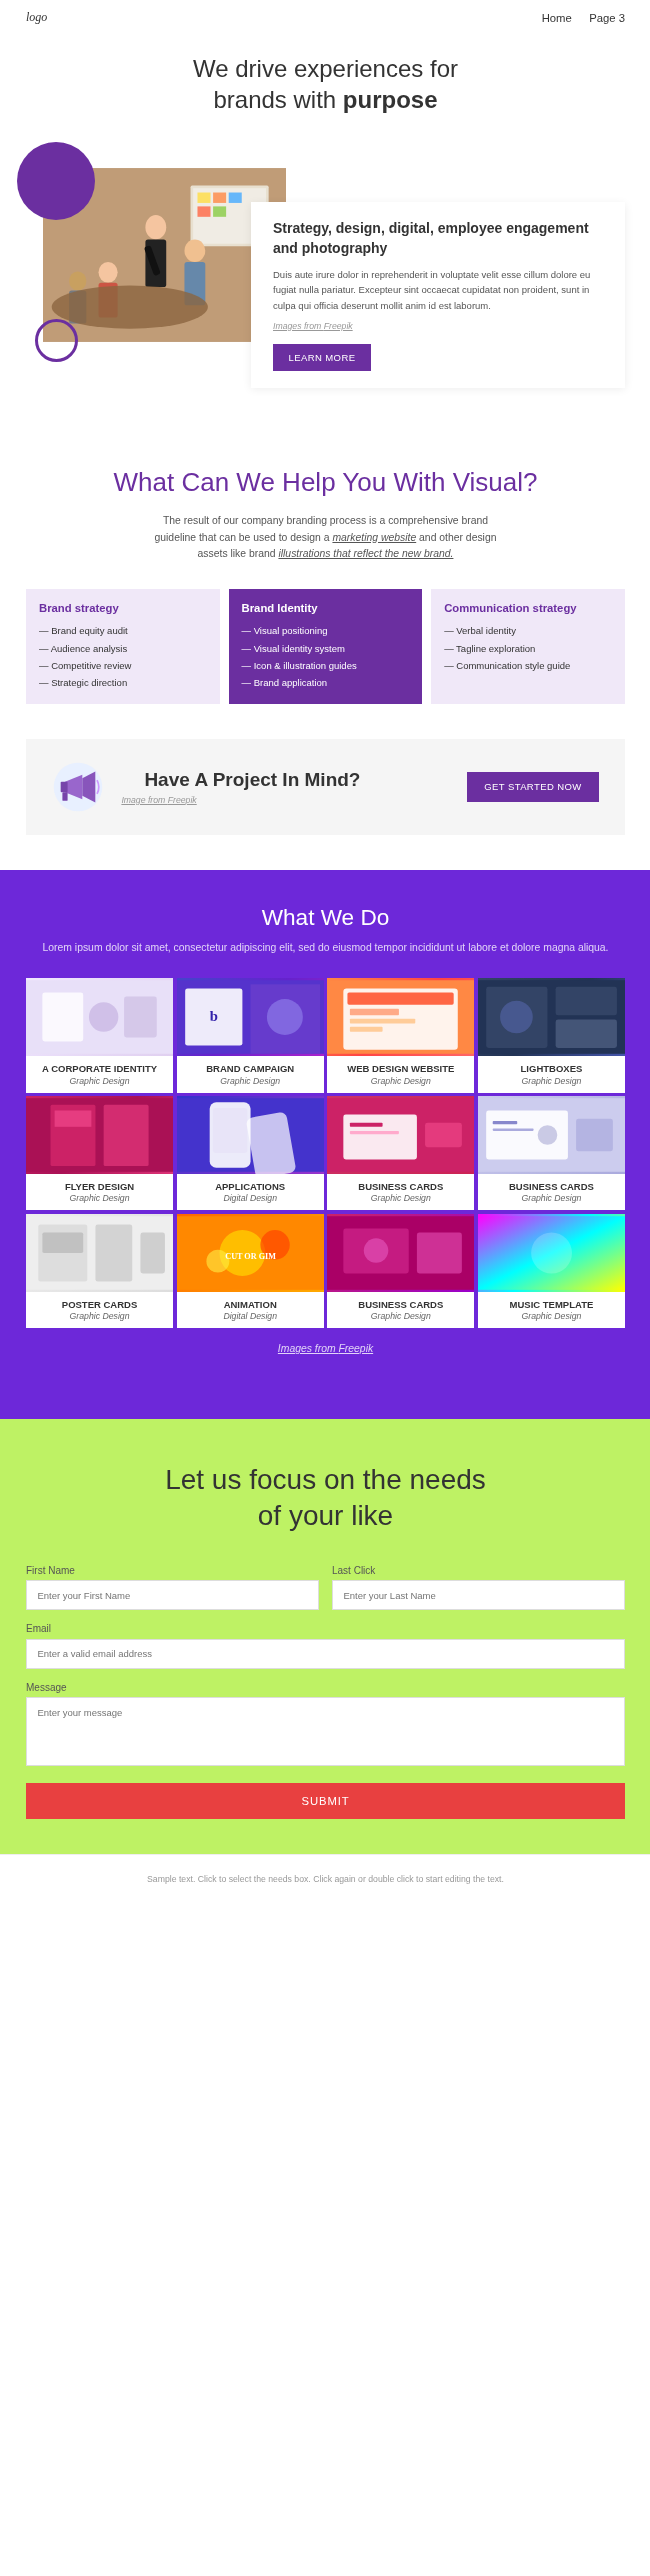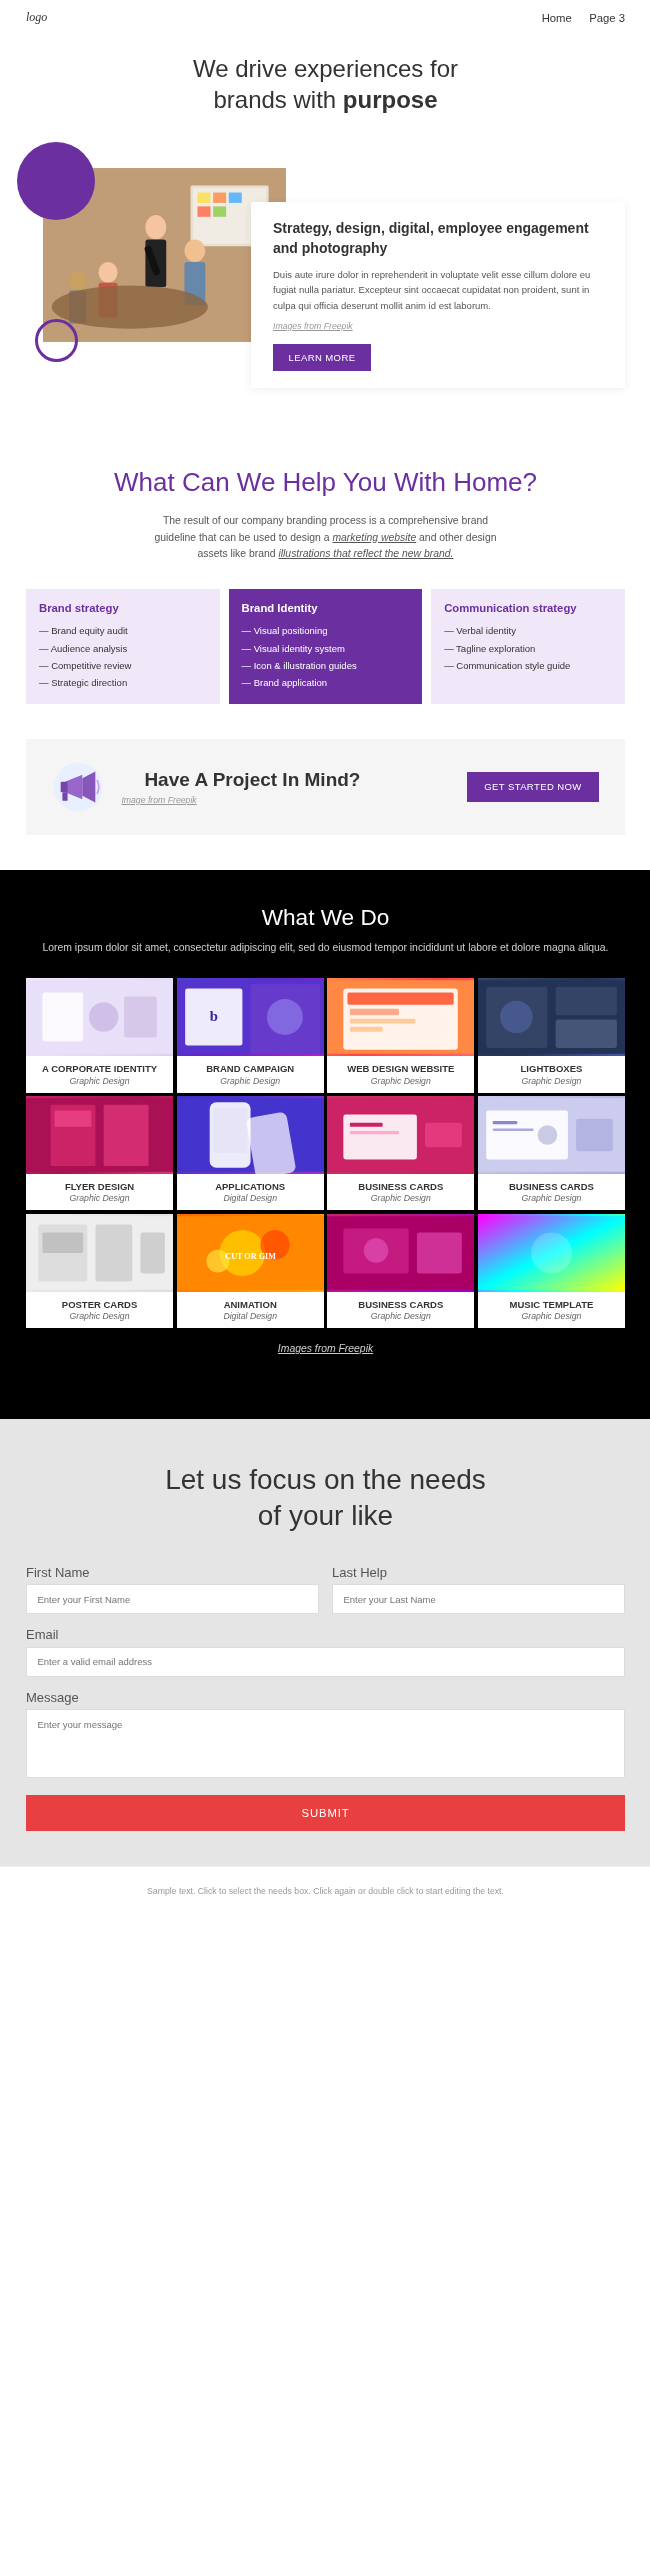--- a/index.html
+++ b/index.html
@@ -49,39 +49,39 @@
     
     .project-banner { background: #f5f5f5; margin: 0 26px; padding: 22px 26px; display: flex; align-items: center; justify-content: space-between; margin-bottom: 35px; }
     .project-banner-left { display: flex; align-items: center; gap: 17.4px; }
     .megaphone-icon { width: 52px; height: 52px; }
     .project-banner h3 { font-size: 19px; font-family: Arial, sans-serif; font-weight: 600; margin-left: 23px; }
     .project-banner .img-credit { font-size: 8.7px; color: #999; font-style: italic; margin-top: 3.5px; font-family: Arial, sans-serif; }
     .project-banner .img-credit span { text-decoration: underline; }
     .btn-started { background: #6b2fa0; color: #fff; border: none; padding: 9.5px 17.4px; font-size: 9.5px; cursor: pointer; font-family: Arial, sans-serif; letter-spacing: 0.4px; white-space: nowrap; }
 
     
-    .what-we-do { background: #000000; padding: 35px 26px 26px; }
+    .what-we-do { background: #6d28d9; padding: 35px 26px 26px; }
     .what-we-do h2 { text-align: center; color: #fff; font-size: 22.6px; font-family: Arial, sans-serif; font-weight: 400; margin-bottom: 8.7px; }
     .what-we-do p { text-align: center; color: rgba(255,255,255,0.8); font-size: 10.4px; font-family: Arial, sans-serif; line-height: 1.6; margin-bottom: 22px; }
     .portfolio-grid { display: grid; grid-template-columns: repeat(4, 1fr); gap: 3.5px; }
     .portfolio-item { background: #fff; text-align: center; }
     .portfolio-img { height: 78px; overflow: hidden; }
     .portfolio-img .color-block { width: 100%; height: 100%; }
     .portfolio-info { padding: 7px 16px; }
     .portfolio-info .title { font-size: 9.5px; font-weight: 700; font-family: Arial, sans-serif; color: #333; text-transform: uppercase; line-height: 1.3; }
     .portfolio-info .cat { font-size: 8.7px; color: #666; font-style: italic; font-family: Arial, sans-serif; }
     .img-credit-bottom { text-align: center; padding: 13px; color: rgba(255,255,255,0.7); font-size: 8.7px; font-style: italic; font-family: Arial, sans-serif; }
     .img-credit-bottom span { text-decoration: underline; }
 
     
-    .contact-section { padding: 43px 26px 35px; background: #e5e5e5; }
+    .contact-section { padding: 43px 26px 35px; background: #bef264; }
     .contact-section h2 { text-align: center; font-size: 28px; font-family: Arial, sans-serif; font-weight: 400; color: #333; margin-bottom: 30px; line-height: 1.3; }
     .form-row { display: flex; gap: 13px; margin-bottom: 13px; }
     .form-group { flex: 1; }
-    .form-group label { display: block; font-size: 13px; font-family: Arial, sans-serif; color: #555; margin-bottom: 4.3px; }
+    .form-group label { display: block; font-size: 10px; font-family: Arial, sans-serif; color: #555; margin-bottom: 4.3px; }
     .form-group input, .form-group textarea { width: 100%; border: 0.9px solid #ddd; padding: 8.7px 10.4px; font-size: 9.5px; font-family: Arial, sans-serif; color: #999; outline: none; }
     .form-group textarea { height: 69px; resize: none; }
     .btn-submit { display: block; width: 100%; background: #e84040; color: #fff; border: none; padding: 12px; font-size: 11.3px; letter-spacing: 0.9px; cursor: pointer; font-family: Arial, sans-serif; margin-top: 13px; }
 
     
     .footer-note { text-align: center; padding: 17.4px; font-size: 8.7px; color: #999; font-family: Arial, sans-serif; line-height: 1.6; border-top: 0.9px solid #eee; }
 
     
     .img-corporate { background: linear-gradient(135deg, #f0e8ff 0%, #e0d0f0 100%); }
     .img-brand-campaign { background: linear-gradient(135deg, #4444cc 0%, #6622cc 50%, #aa22cc 100%); }
@@ -155,21 +155,21 @@
       <p class="img-credit">
         <span>Images from </span><span style="text-decoration:underline;">Freepik</span>
       </p>
       <button class="btn-learn">LEARN MORE</button>
     </div>
   </div>
 </section>
 
 <section class="help-section">
   <h2>
-    <span>What Can We Help You With Home?</span>
+    <span>What Can We Help You With Visual?</span>
   </h2>
   <p class="sub">
     The result of our company branding process is a comprehensive brand guideline that can be used to design a <em>marketing website</em> and other design assets like brand <em>illustrations that reflect the new brand.</em>
   </p>
   <div class="help-cards">
     <div class="help-card">
       <h3>Brand strategy</h3>
       <ul>
         <li>Brand equity audit</li>
         <li>Audience analysis</li>
@@ -457,21 +457,21 @@
     <span>Let us focus on the needs</span><br>
     <span>of your like</span>
   </h2>
   <form>
     <div class="form-row">
       <div class="form-group">
         <label>First Name</label>
         <input type="text" placeholder="Enter your First Name" style="">
       </div>
       <div class="form-group">
-        <label>Last Help</label>
+        <label>Last Click</label>
         <input type="text" placeholder="Enter your Last Name" style="">
       </div>
     </div>
     <div class="form-group" style="margin-bottom:13px;">
       <label>Email</label>
       <input type="email" placeholder="Enter a valid email address" style="">
     </div>
     <div class="form-group">
       <label>Message</label>
       <textarea placeholder="Enter your message" style=""></textarea>

